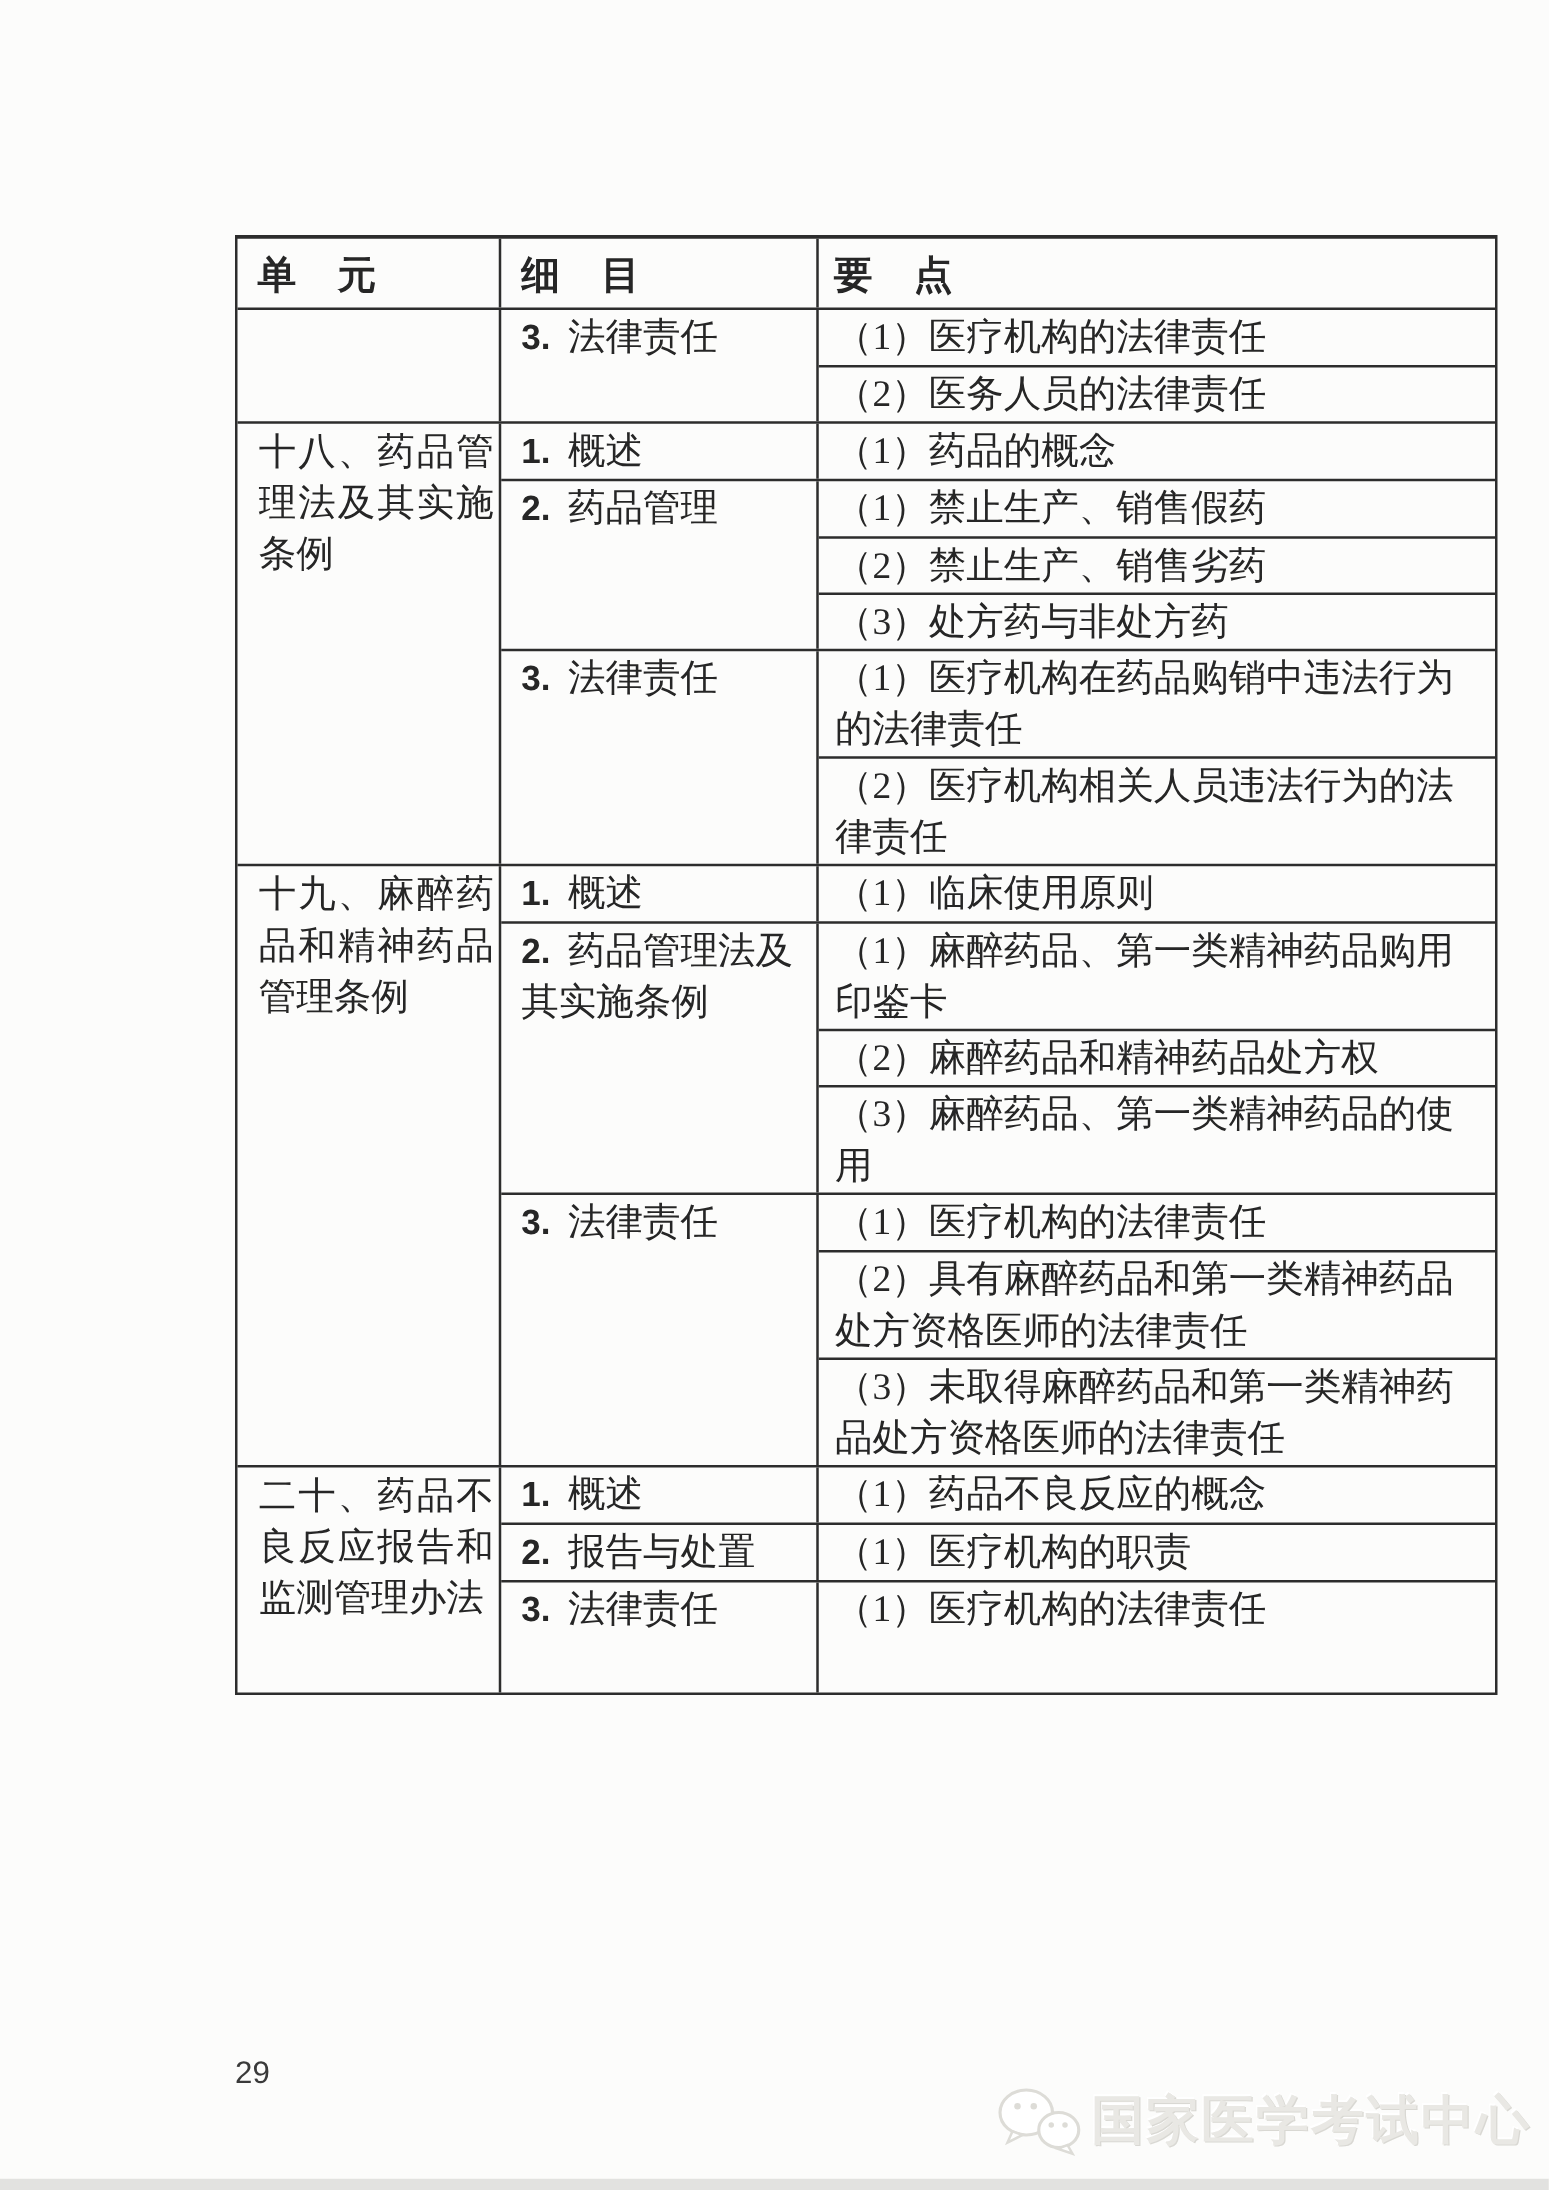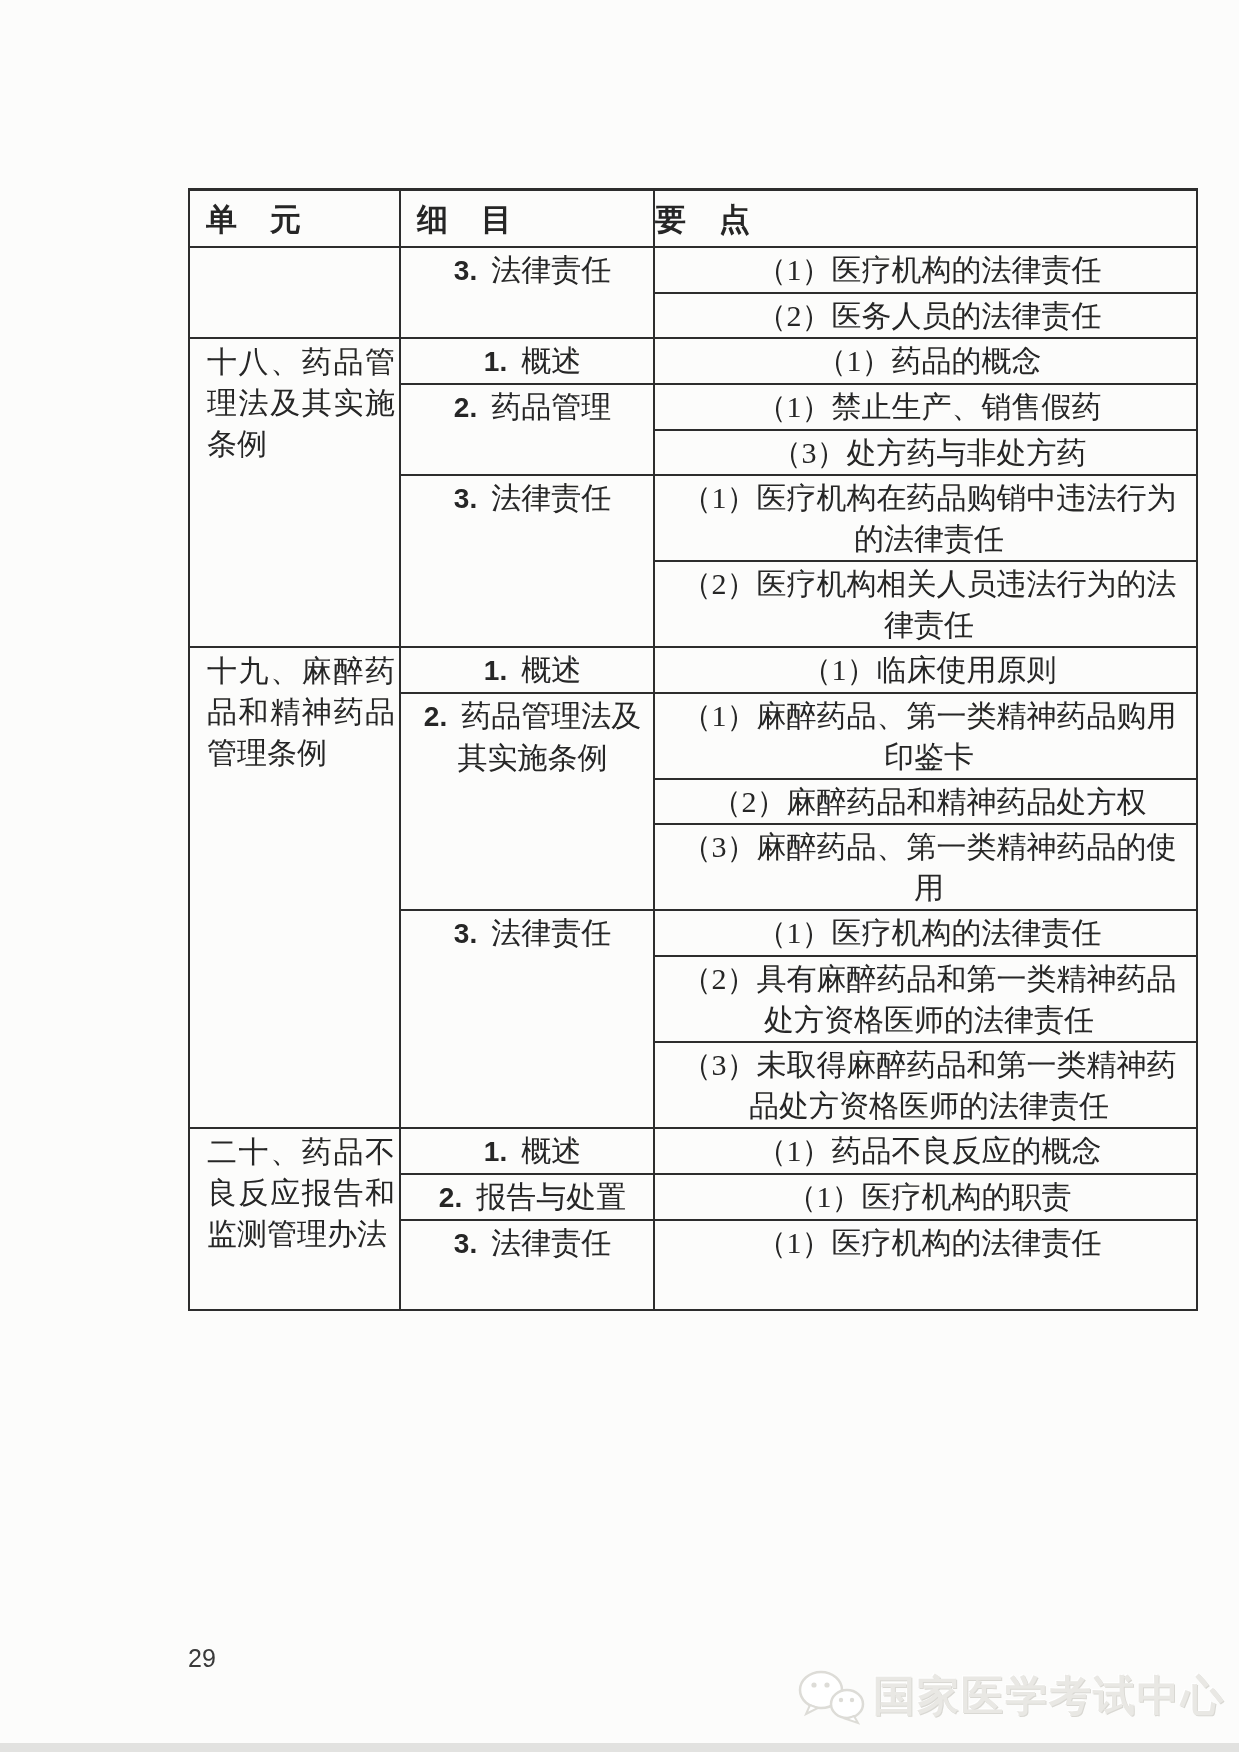--- a/index.html
+++ b/index.html
@@ -16,30 +16,30 @@
     box-sizing:border-box;
     font-size:30px;line-height:41px;
   }
   .thead-row{display:flex;border-bottom:2px solid #2d2d2d;}
   .th{
     box-sizing:border-box;font-weight:700;font-size:31px;
     padding:8px 4px 6px 16px;letter-spacing:1px;
   }
   .th-unit{width:211px;border-right:2px solid #2d2d2d;}
   .th-item{width:254px;border-right:2px solid #2d2d2d;}
-  .th-point{flex:1;padding-left:0;}
+  .th-point{flex:1;padding-left:12px;}
   .section{display:flex;align-items:stretch;}
   .section + .section{border-top:2px solid #2d2d2d;}
   .unit-cell{
     width:211px;box-sizing:border-box;flex:none;
     border-right:2px solid #2d2d2d;
     padding:2px 4px 2px 17px;
     text-align:justify;
   }
-  .subs{flex:1;display:flex;flex-direction:column;min-width:0;text-align:center;}
+  .subs{flex:1;display:flex;flex-direction:column;min-width:0;}
   .subrow{display:flex;align-items:stretch;}
   .subrow + .subrow{border-top:2px solid #2d2d2d;}
   .subs .subrow:last-child{flex:1;}
   .item-cell{
     width:254px;box-sizing:border-box;flex:none;
     border-right:2px solid #2d2d2d;
     padding:1px 5px 1px 16px;min-height:44px;
   }
   .item-cell .num{font-weight:700;margin-right:14px;
     font-family:"Liberation Sans","DejaVu Sans",sans-serif;font-size:28px;}
@@ -108,20 +108,21 @@
 </div>
   </div>
 
   <div class="subrow">
     <div class="item-cell">
       <span class="num">2.</span><span class="lbl">药品管理</span>
     </div>
     <div class="points">
   <div class="point">（1）禁止生产、销售假药</div>
 
+  <div class="point">（2）禁止生产、销售劣药</div>
 
   <div class="point">（3）处方药与非处方药</div>
 </div>
   </div>
 
   <div class="subrow">
     <div class="item-cell">
       <span class="num">3.</span><span class="lbl">法律责任</span>
     </div>
     <div class="points">

